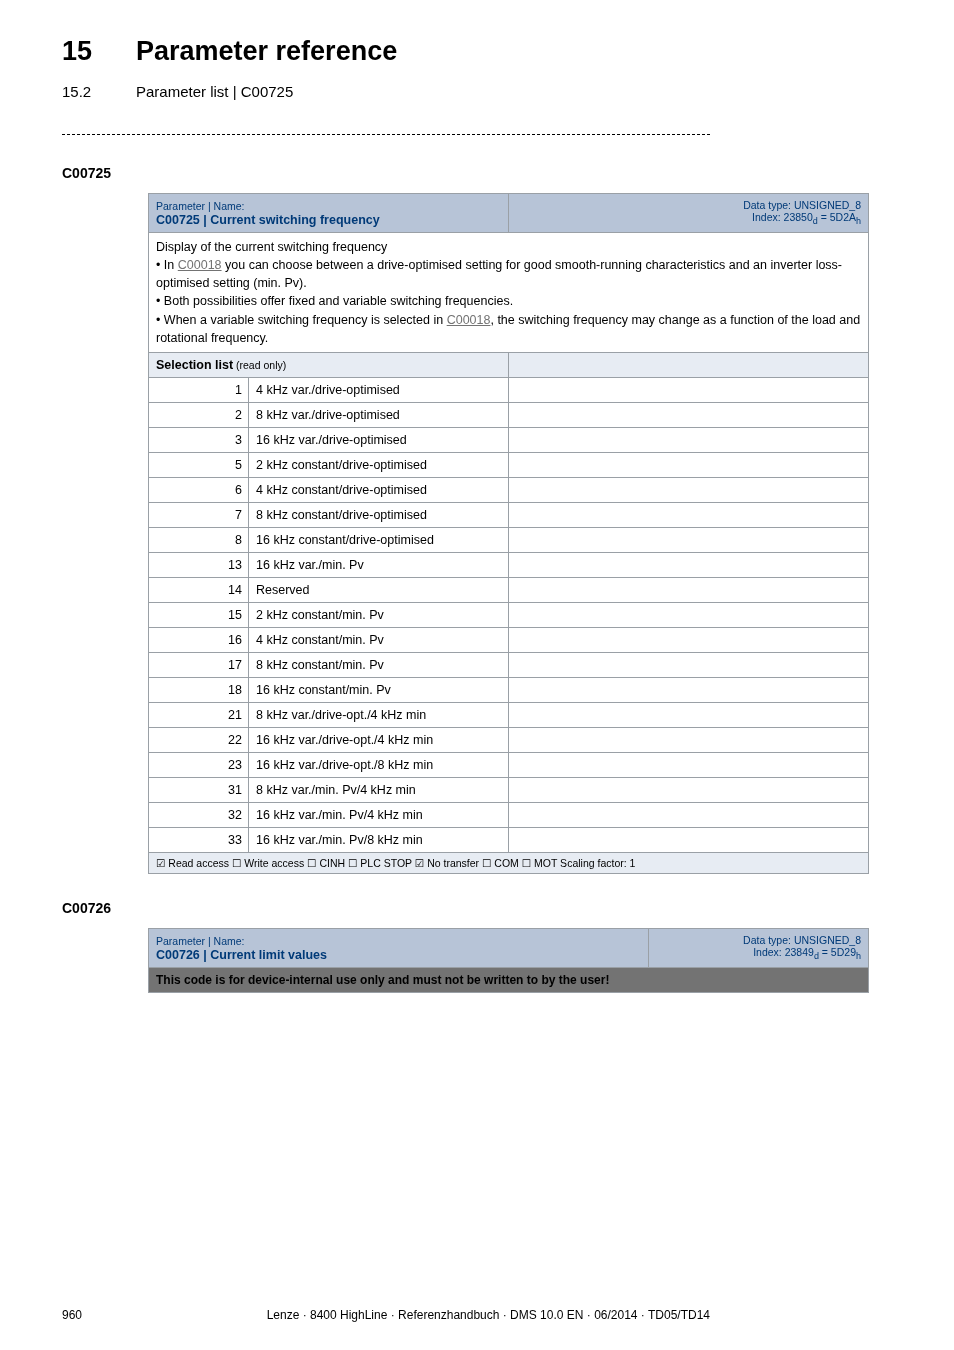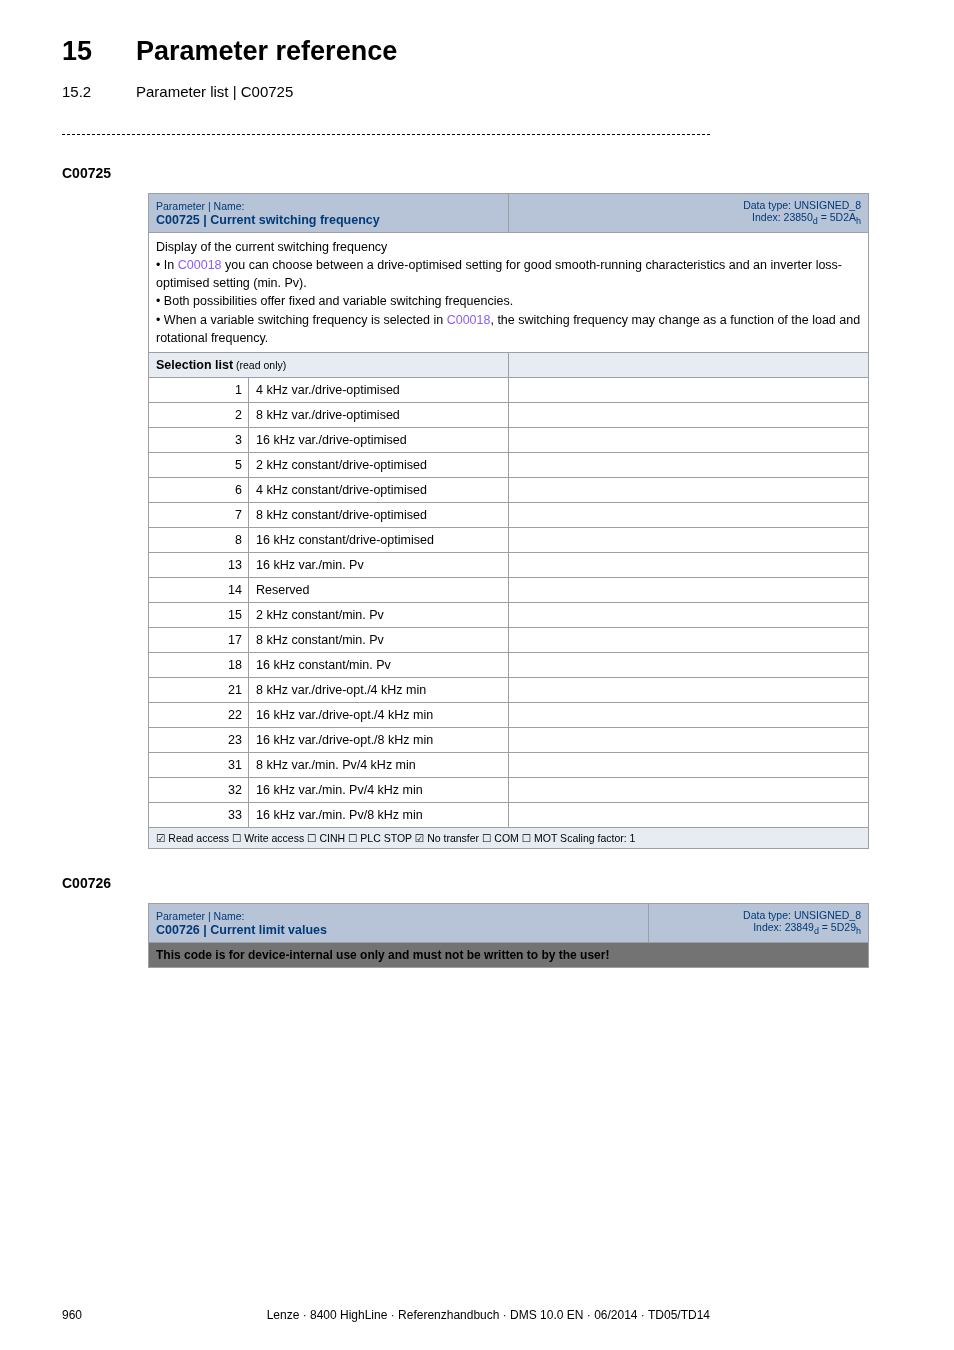--- a/index.html
+++ b/index.html
@@ -120,21 +120,22 @@
   }
   .tbl .blank-col {
     width: 360px;
   }
   .tbl .footer-row td {
     background: #e7ecf3;
     font-size: 10.5px;
     padding: 4px 7px;
   }
   a.link {
-    color: #8b5cf6;
+    color: #737373;
+    text-decoration: underline;
   }
   .sub { font-size: 9px; vertical-align: sub; }
 
   
   .tbl2 {
     width: 720px;
     border-collapse: collapse;
     font-size: 12.5px;
     table-layout: fixed;
   }
@@ -263,20 +264,25 @@
             <td class="num-col">14</td>
             <td class="label-col">Reserved</td>
             <td class="blank-col"></td>
           </tr>
           <tr>
             <td class="num-col">15</td>
             <td class="label-col">2 kHz constant/min. Pv</td>
             <td class="blank-col"></td>
           </tr>
           <tr>
+            <td class="num-col">16</td>
+            <td class="label-col">4 kHz constant/min. Pv</td>
+            <td class="blank-col"></td>
+          </tr>
+          <tr>
             <td class="num-col">17</td>
             <td class="label-col">8 kHz constant/min. Pv</td>
             <td class="blank-col"></td>
           </tr>
           <tr>
             <td class="num-col">18</td>
             <td class="label-col">16 kHz constant/min. Pv</td>
             <td class="blank-col"></td>
           </tr>
           <tr>

